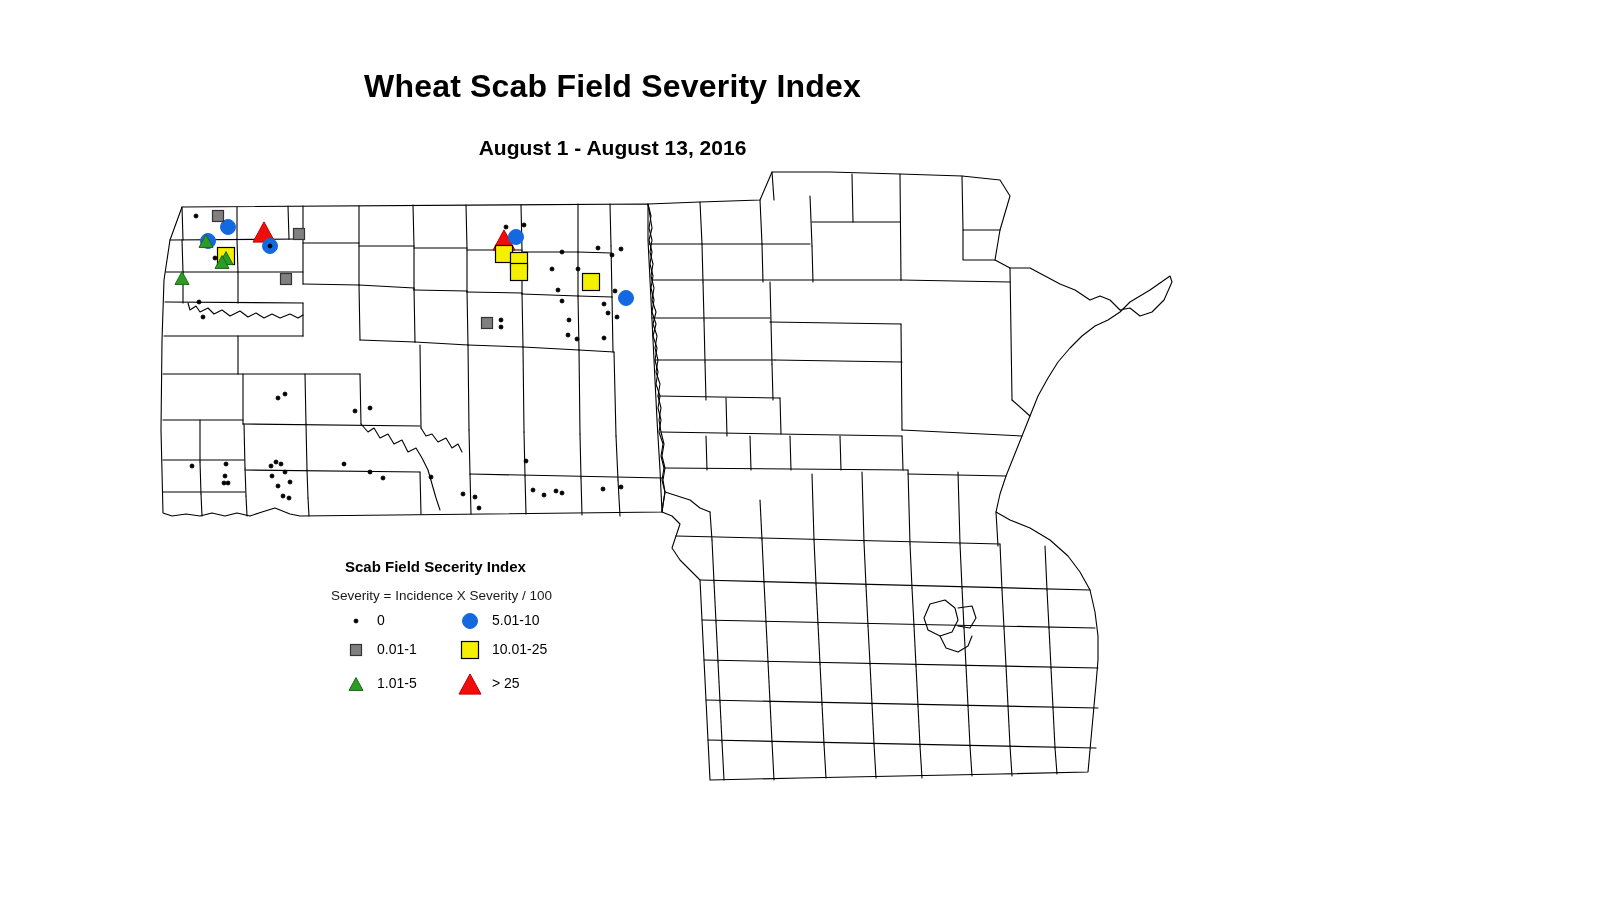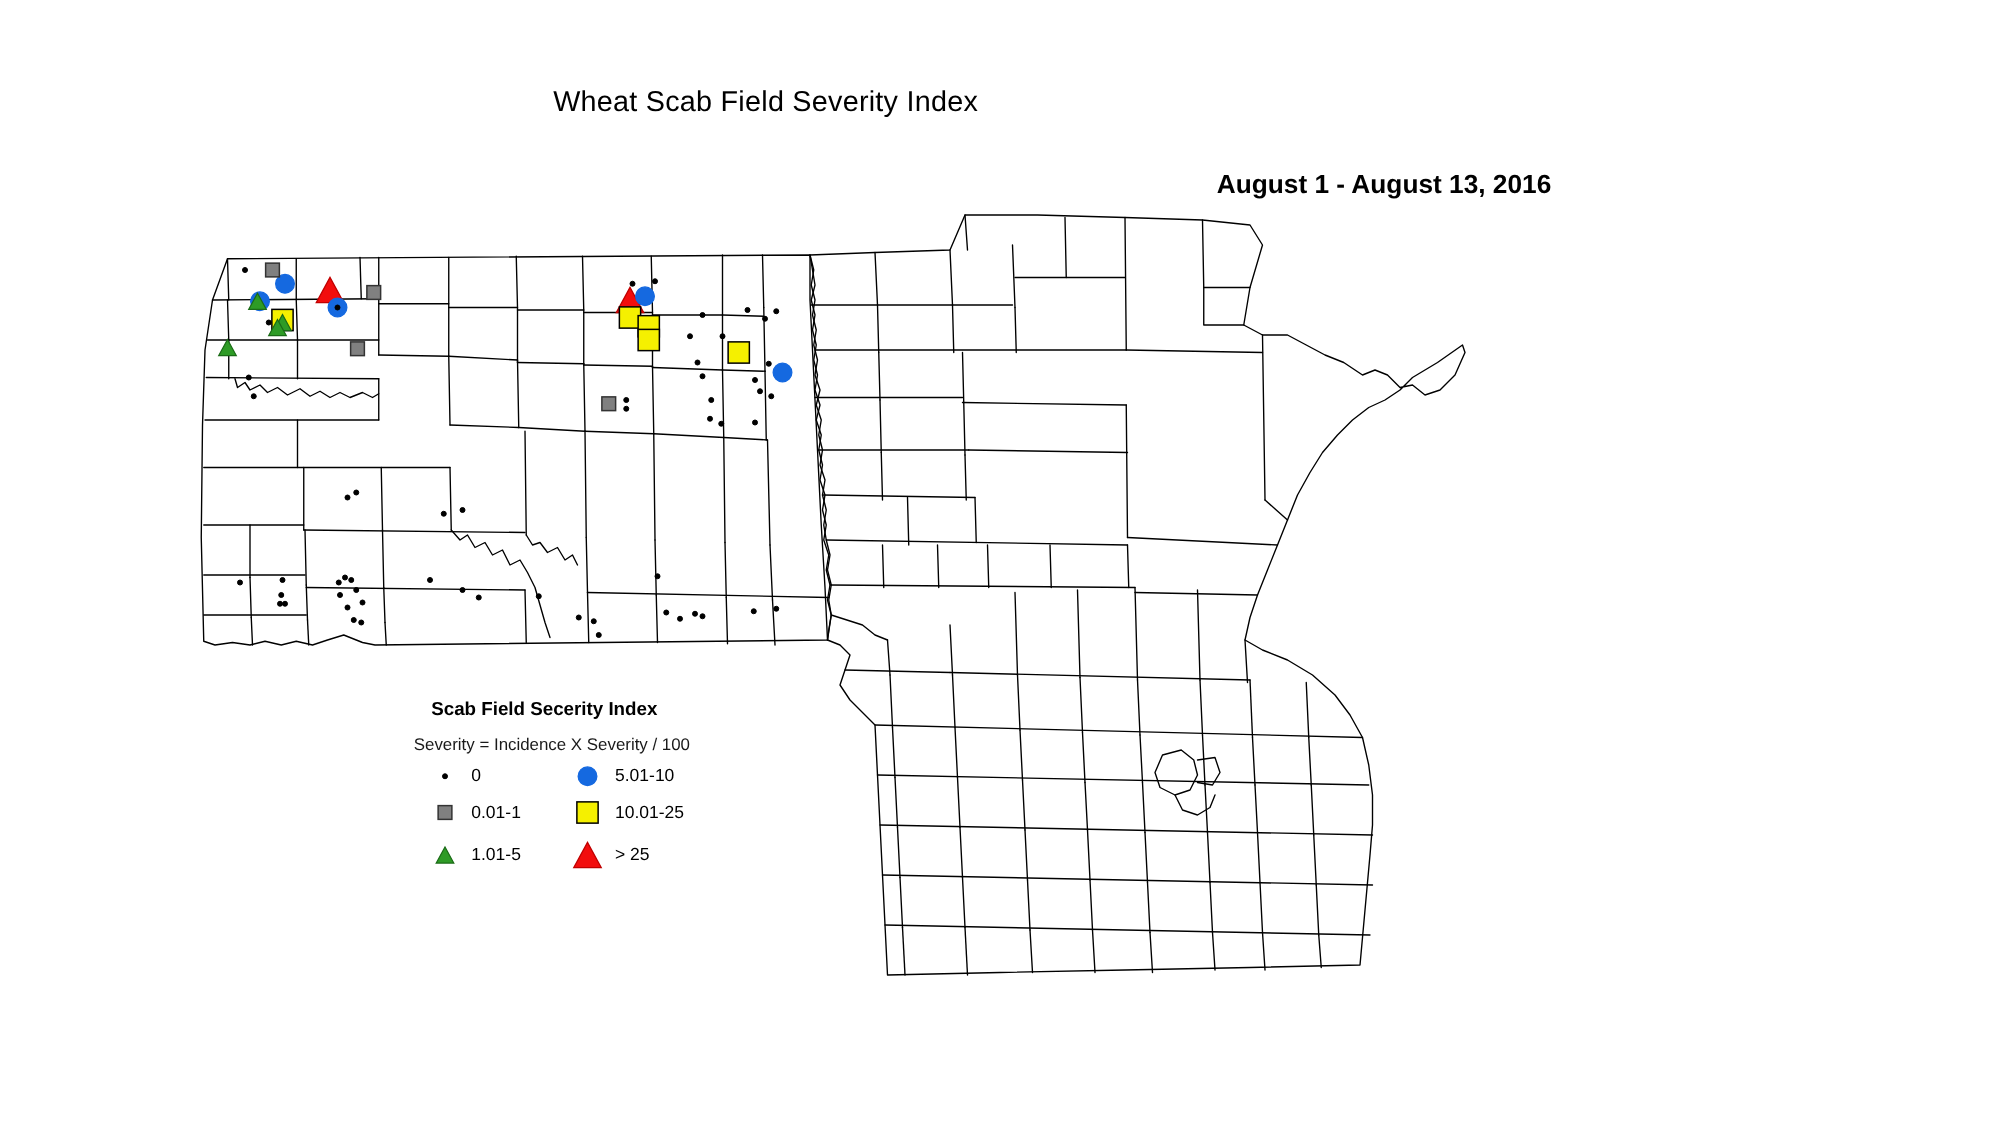--- a/index.html
+++ b/index.html
@@ -13,31 +13,31 @@
     position: relative;
     font-family: "Liberation Sans", sans-serif;
     overflow: hidden;
   }
   #page-title {
     position: absolute;
     left: 0;
     top: 68px;
     width: 1225px;
     text-align: center;
-    font-size: 23px;
-    font-weight: normal;
+    font-size: 32px;
+    font-weight: bold;
     color: #000000;
     letter-spacing: 0.2px;
   }
   #page-subtitle {
     position: absolute;
-    left: 16px;
+    left: 0;
     top: 136px;
     width: 1225px;
-    text-align: right;
+    text-align: center;
     font-size: 21px;
     font-weight: bold;
     color: #000000;
   }
   #map-area {
     position: absolute;
     left: 0;
     top: 0;
     width: 1612px;
     height: 900px;

